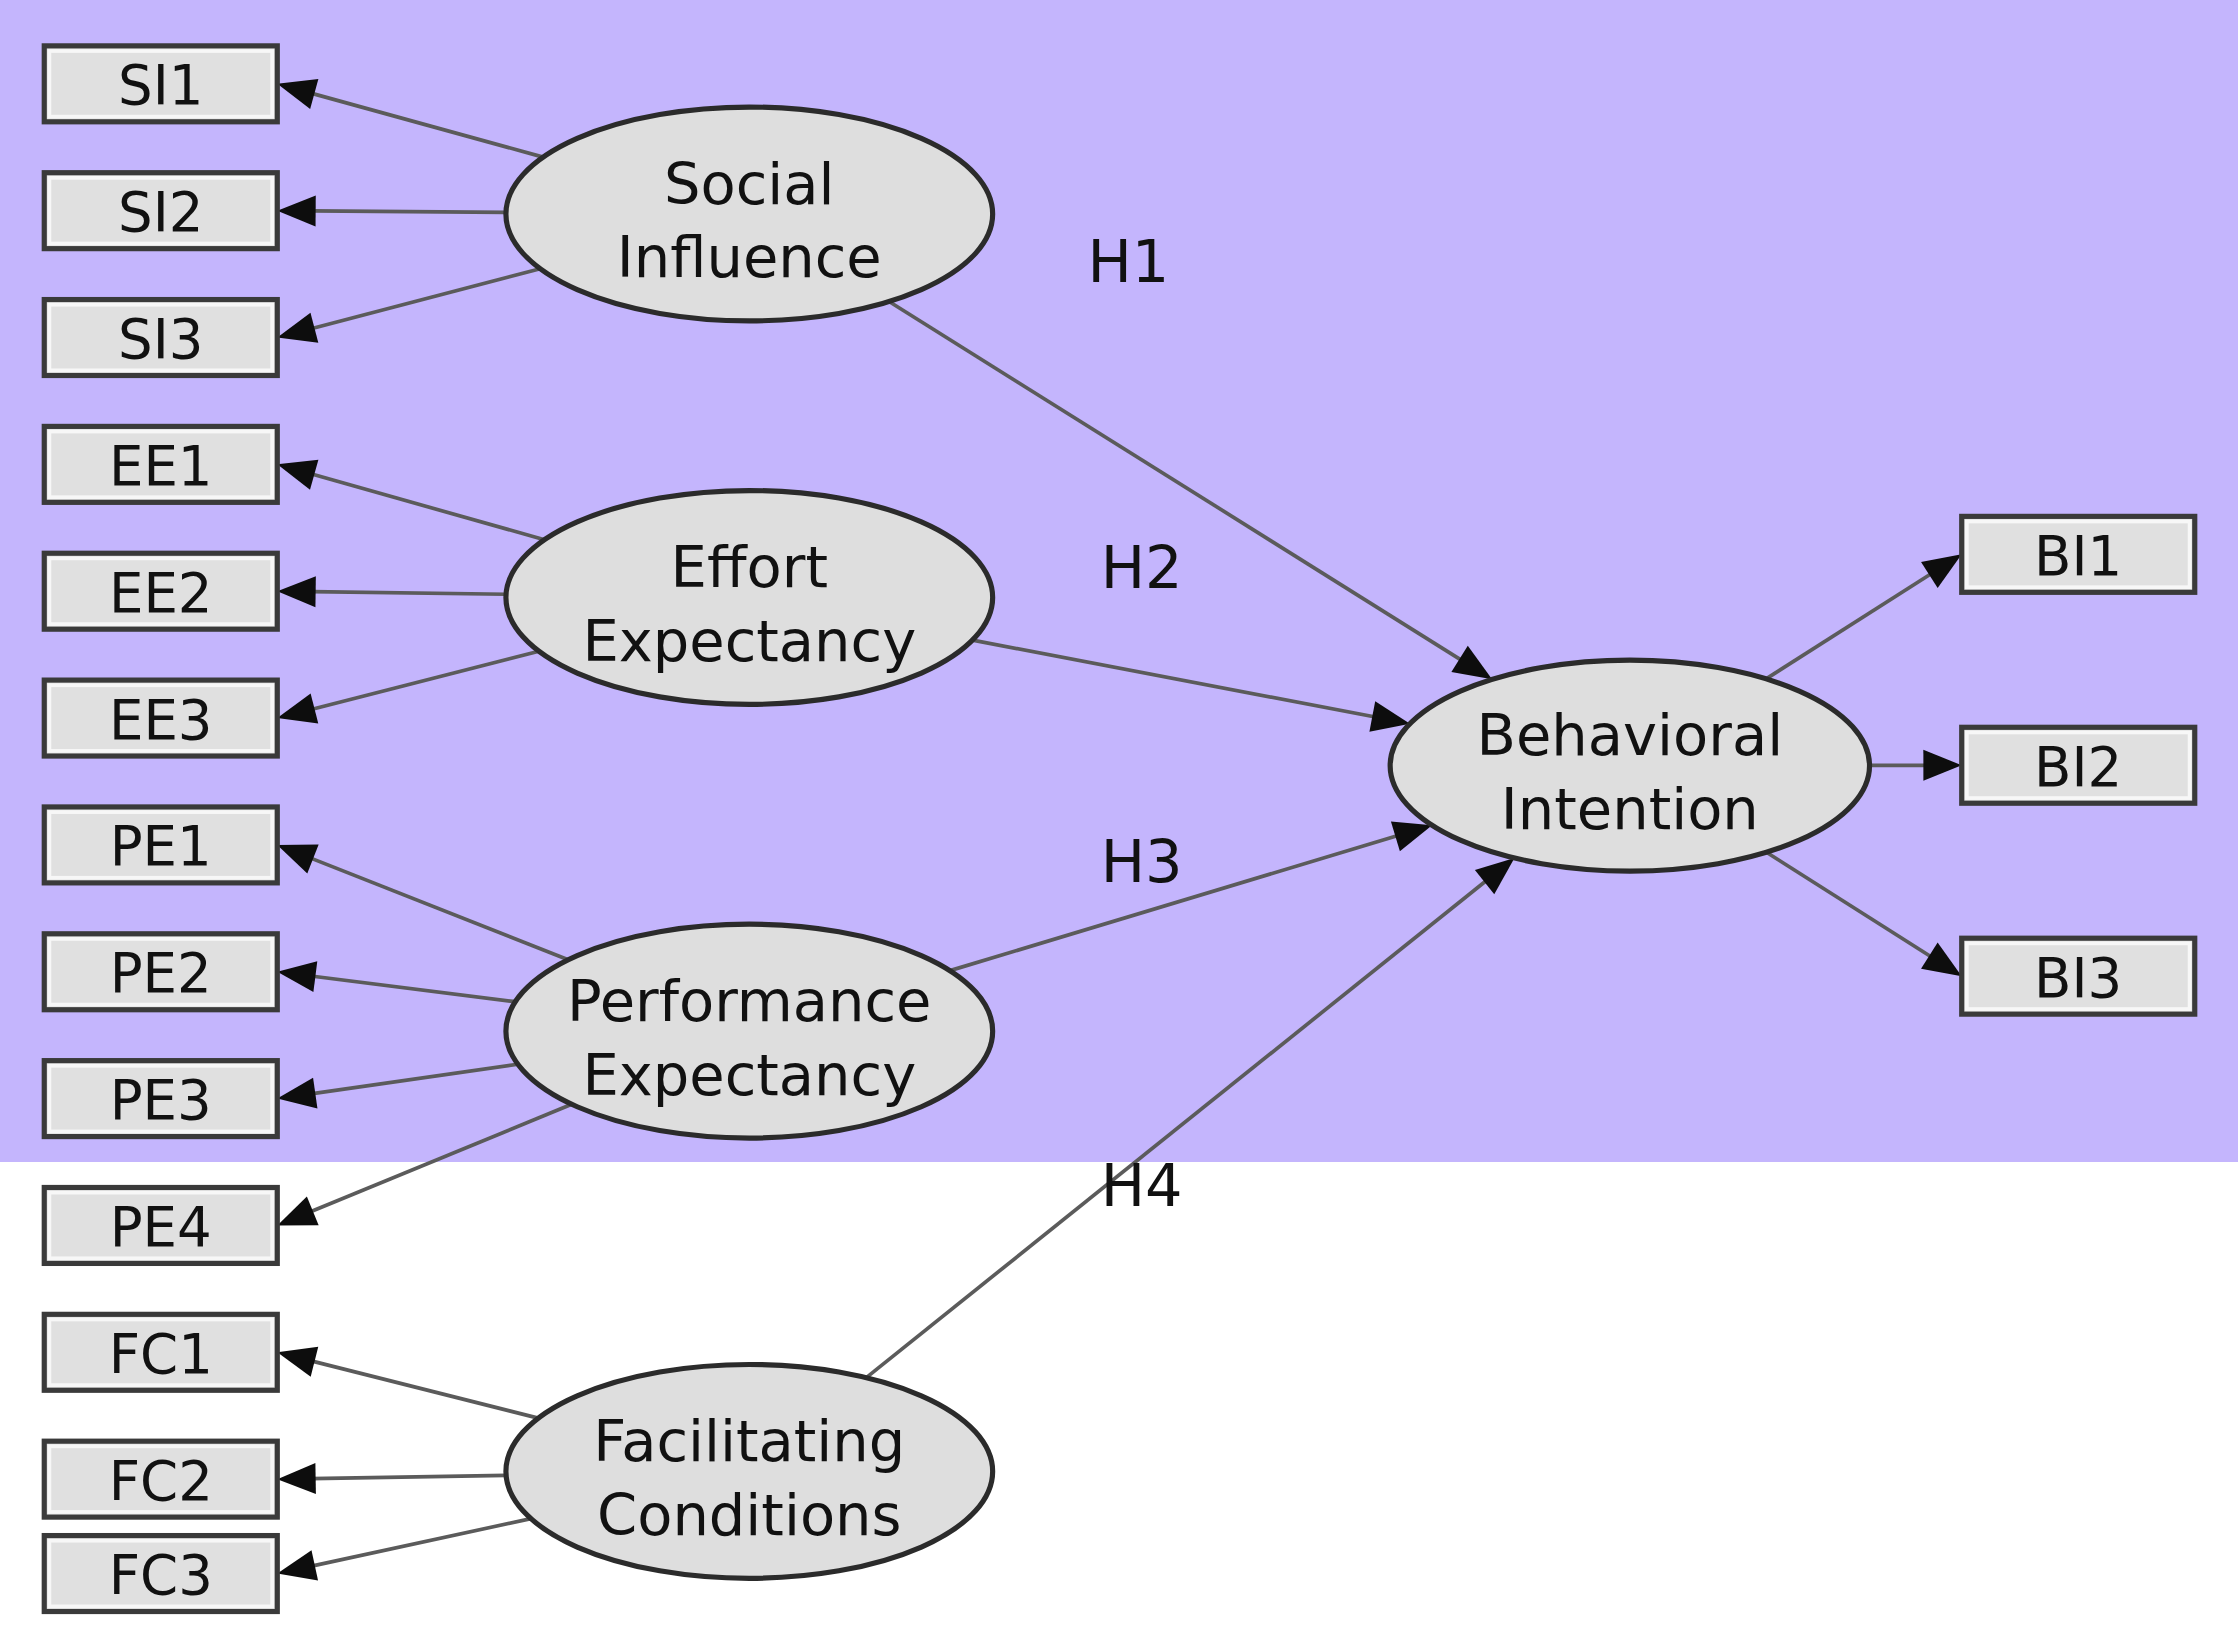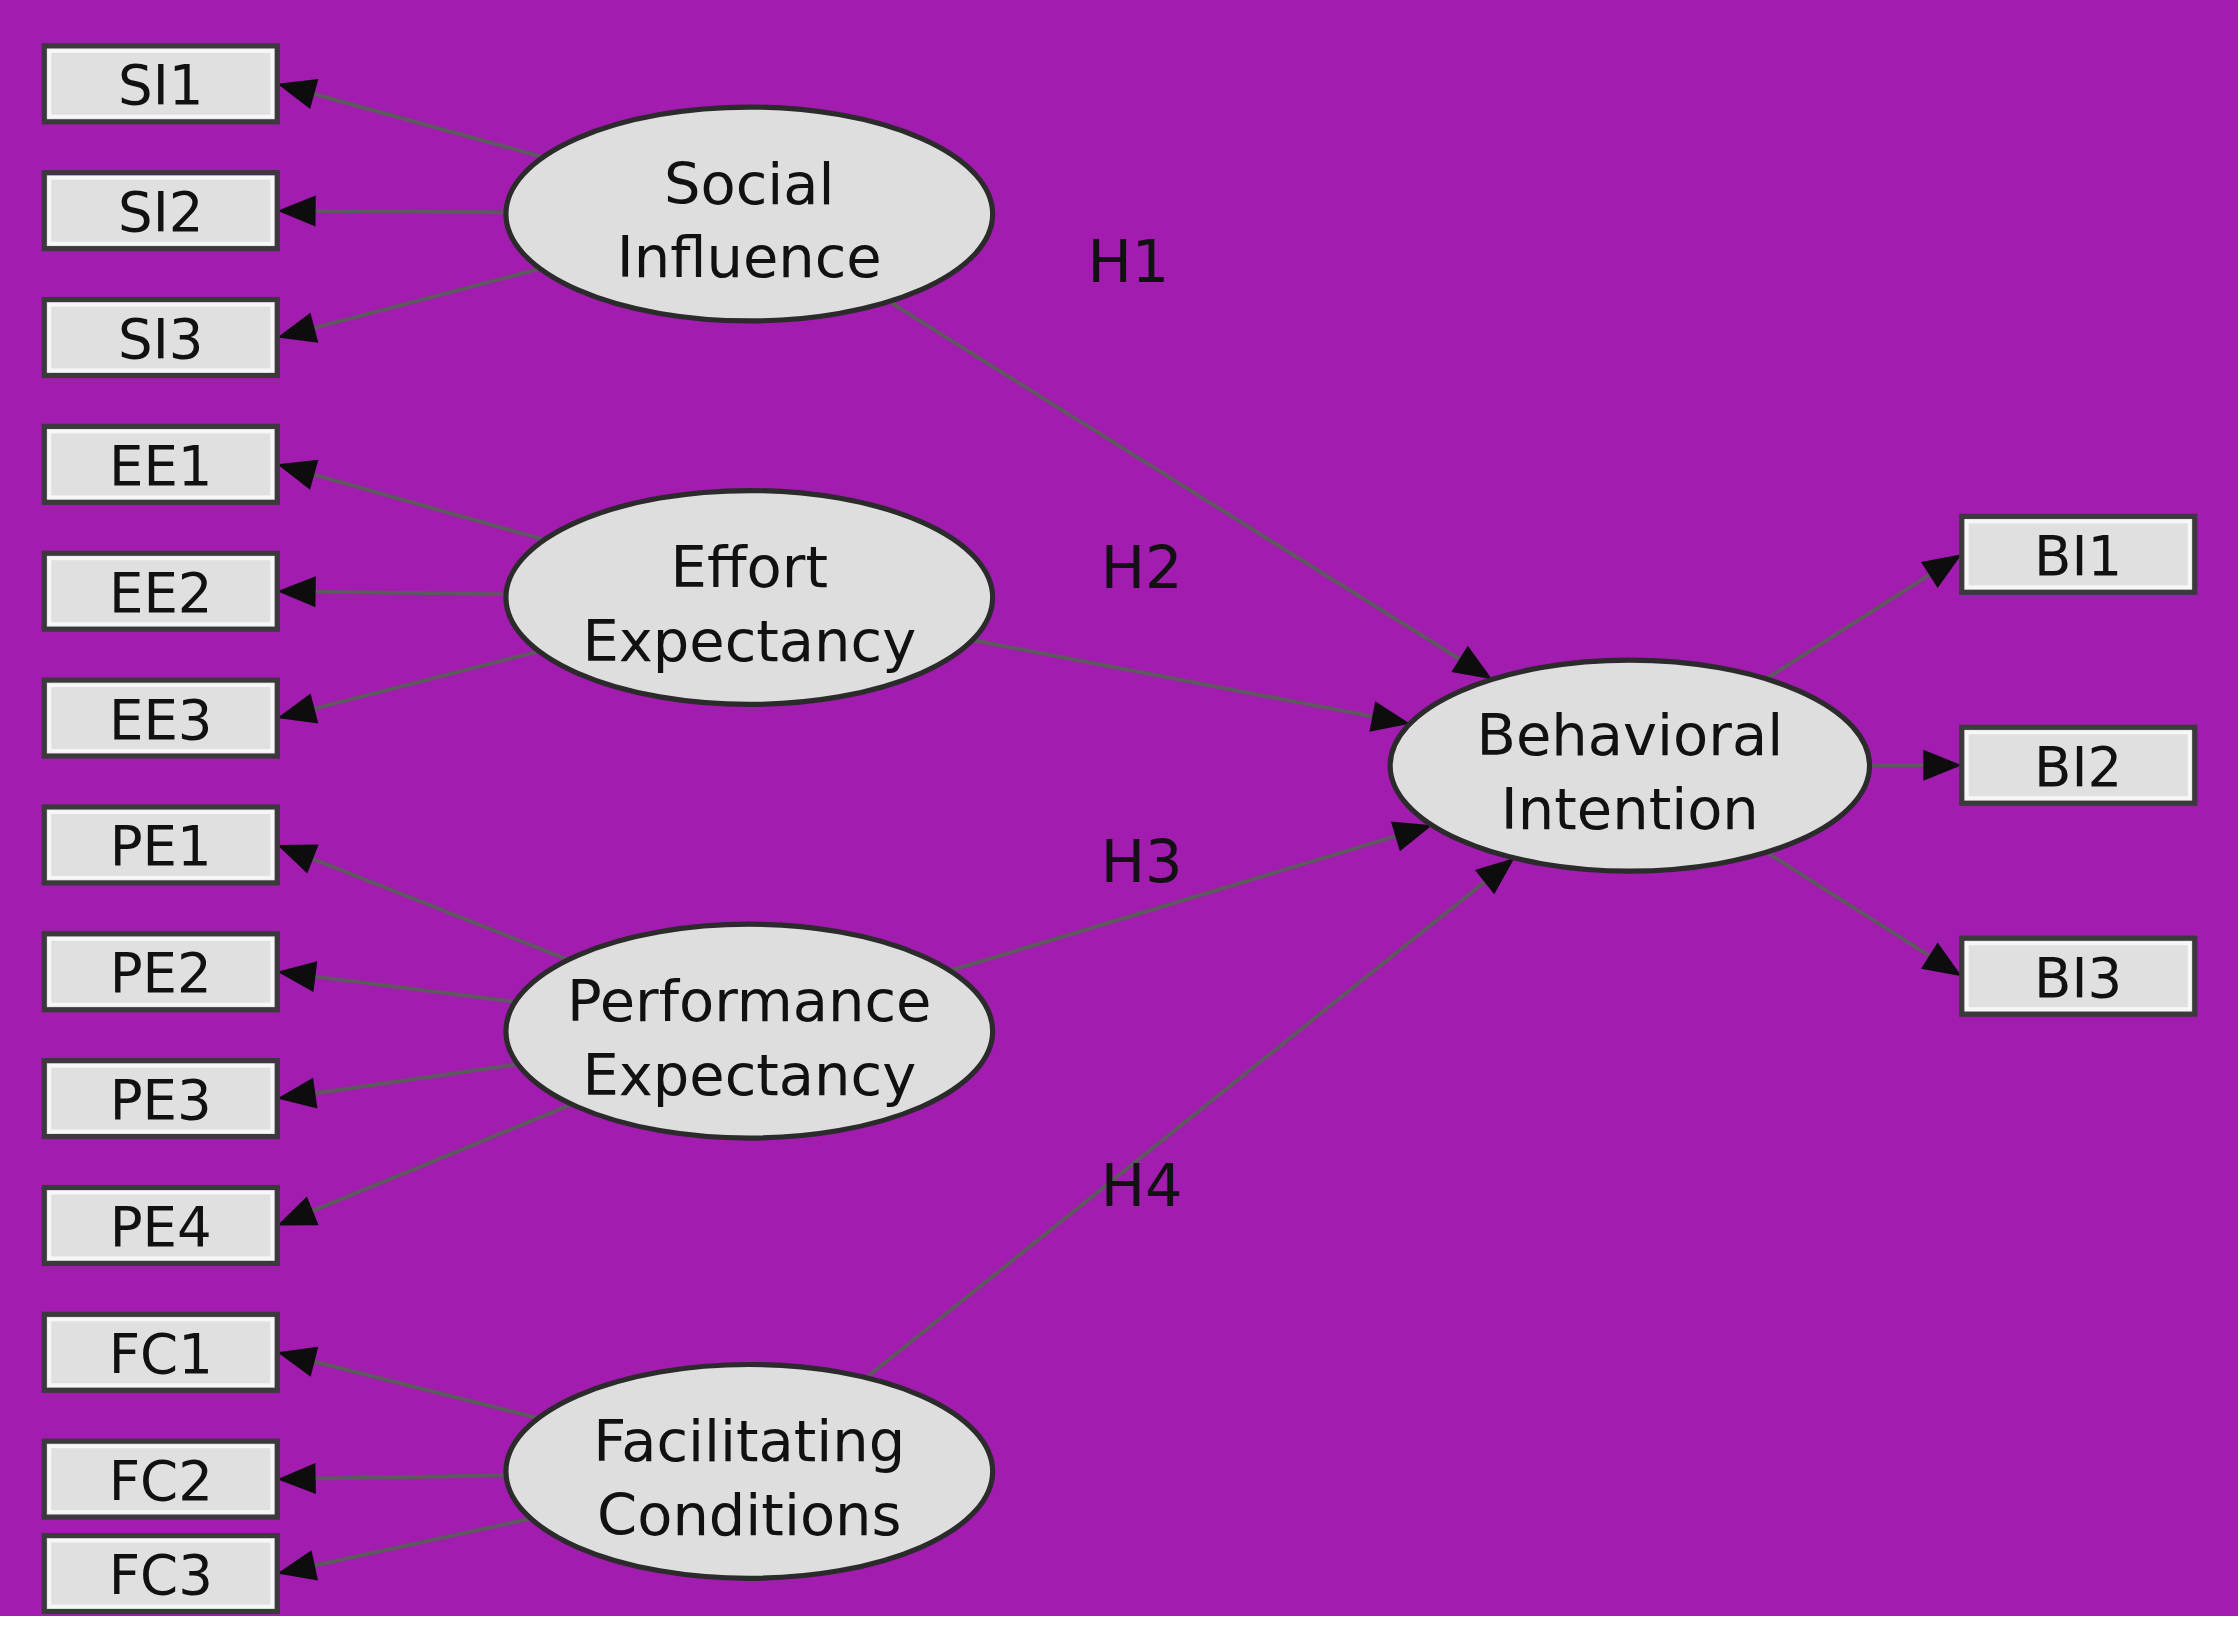--- a/index.html
+++ b/index.html
@@ -9,22 +9,22 @@
   }
   body {
     width: 2239px;
     height: 1650px;
     font-family: "DejaVu Sans", sans-serif;
     overflow: hidden;
   }
   #diagram-root {
     position: relative;
     width: 2239px;
-    height: 1616px;
-    background: #a21caf;
+    height: 1162px;
+    background: #c4b5fd;
   }
   svg#sem-canvas {
     display: block;
     width: 2239px;
     height: 1650px;
   }
   .indicator-rect {
     fill: #e0e0e0;
     stroke: #3a3a3a;
     stroke-width: 7;

